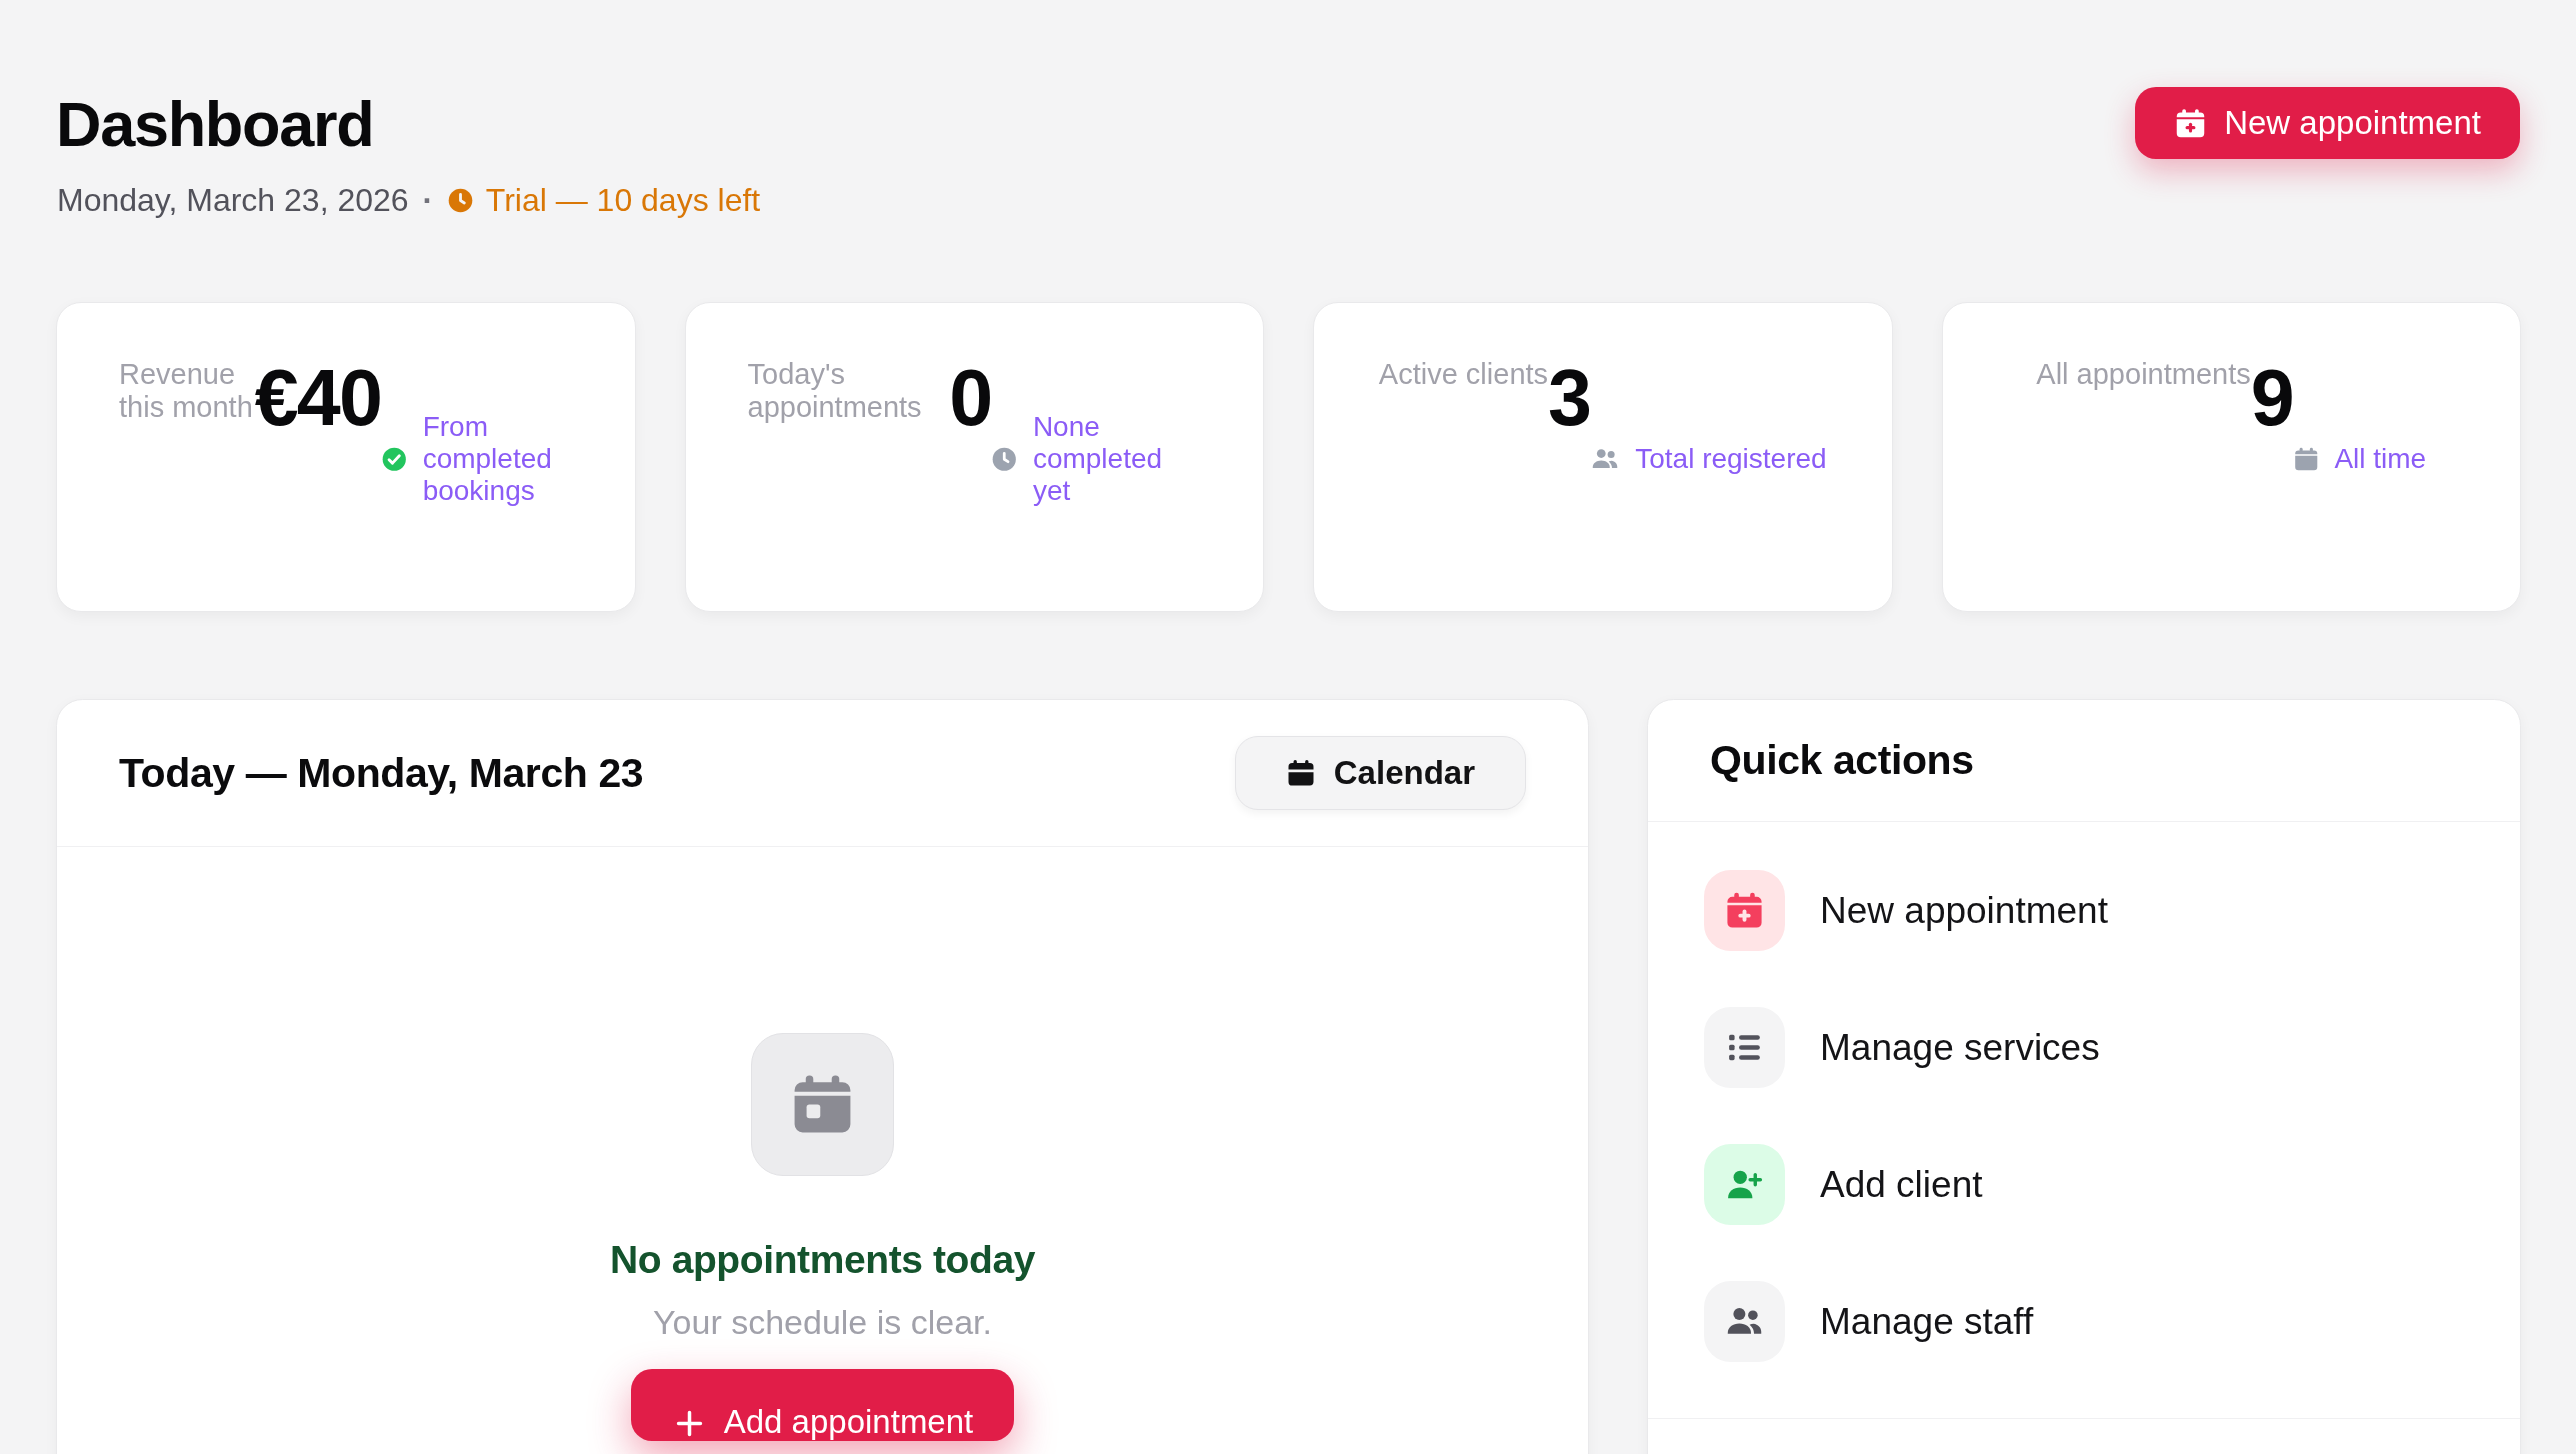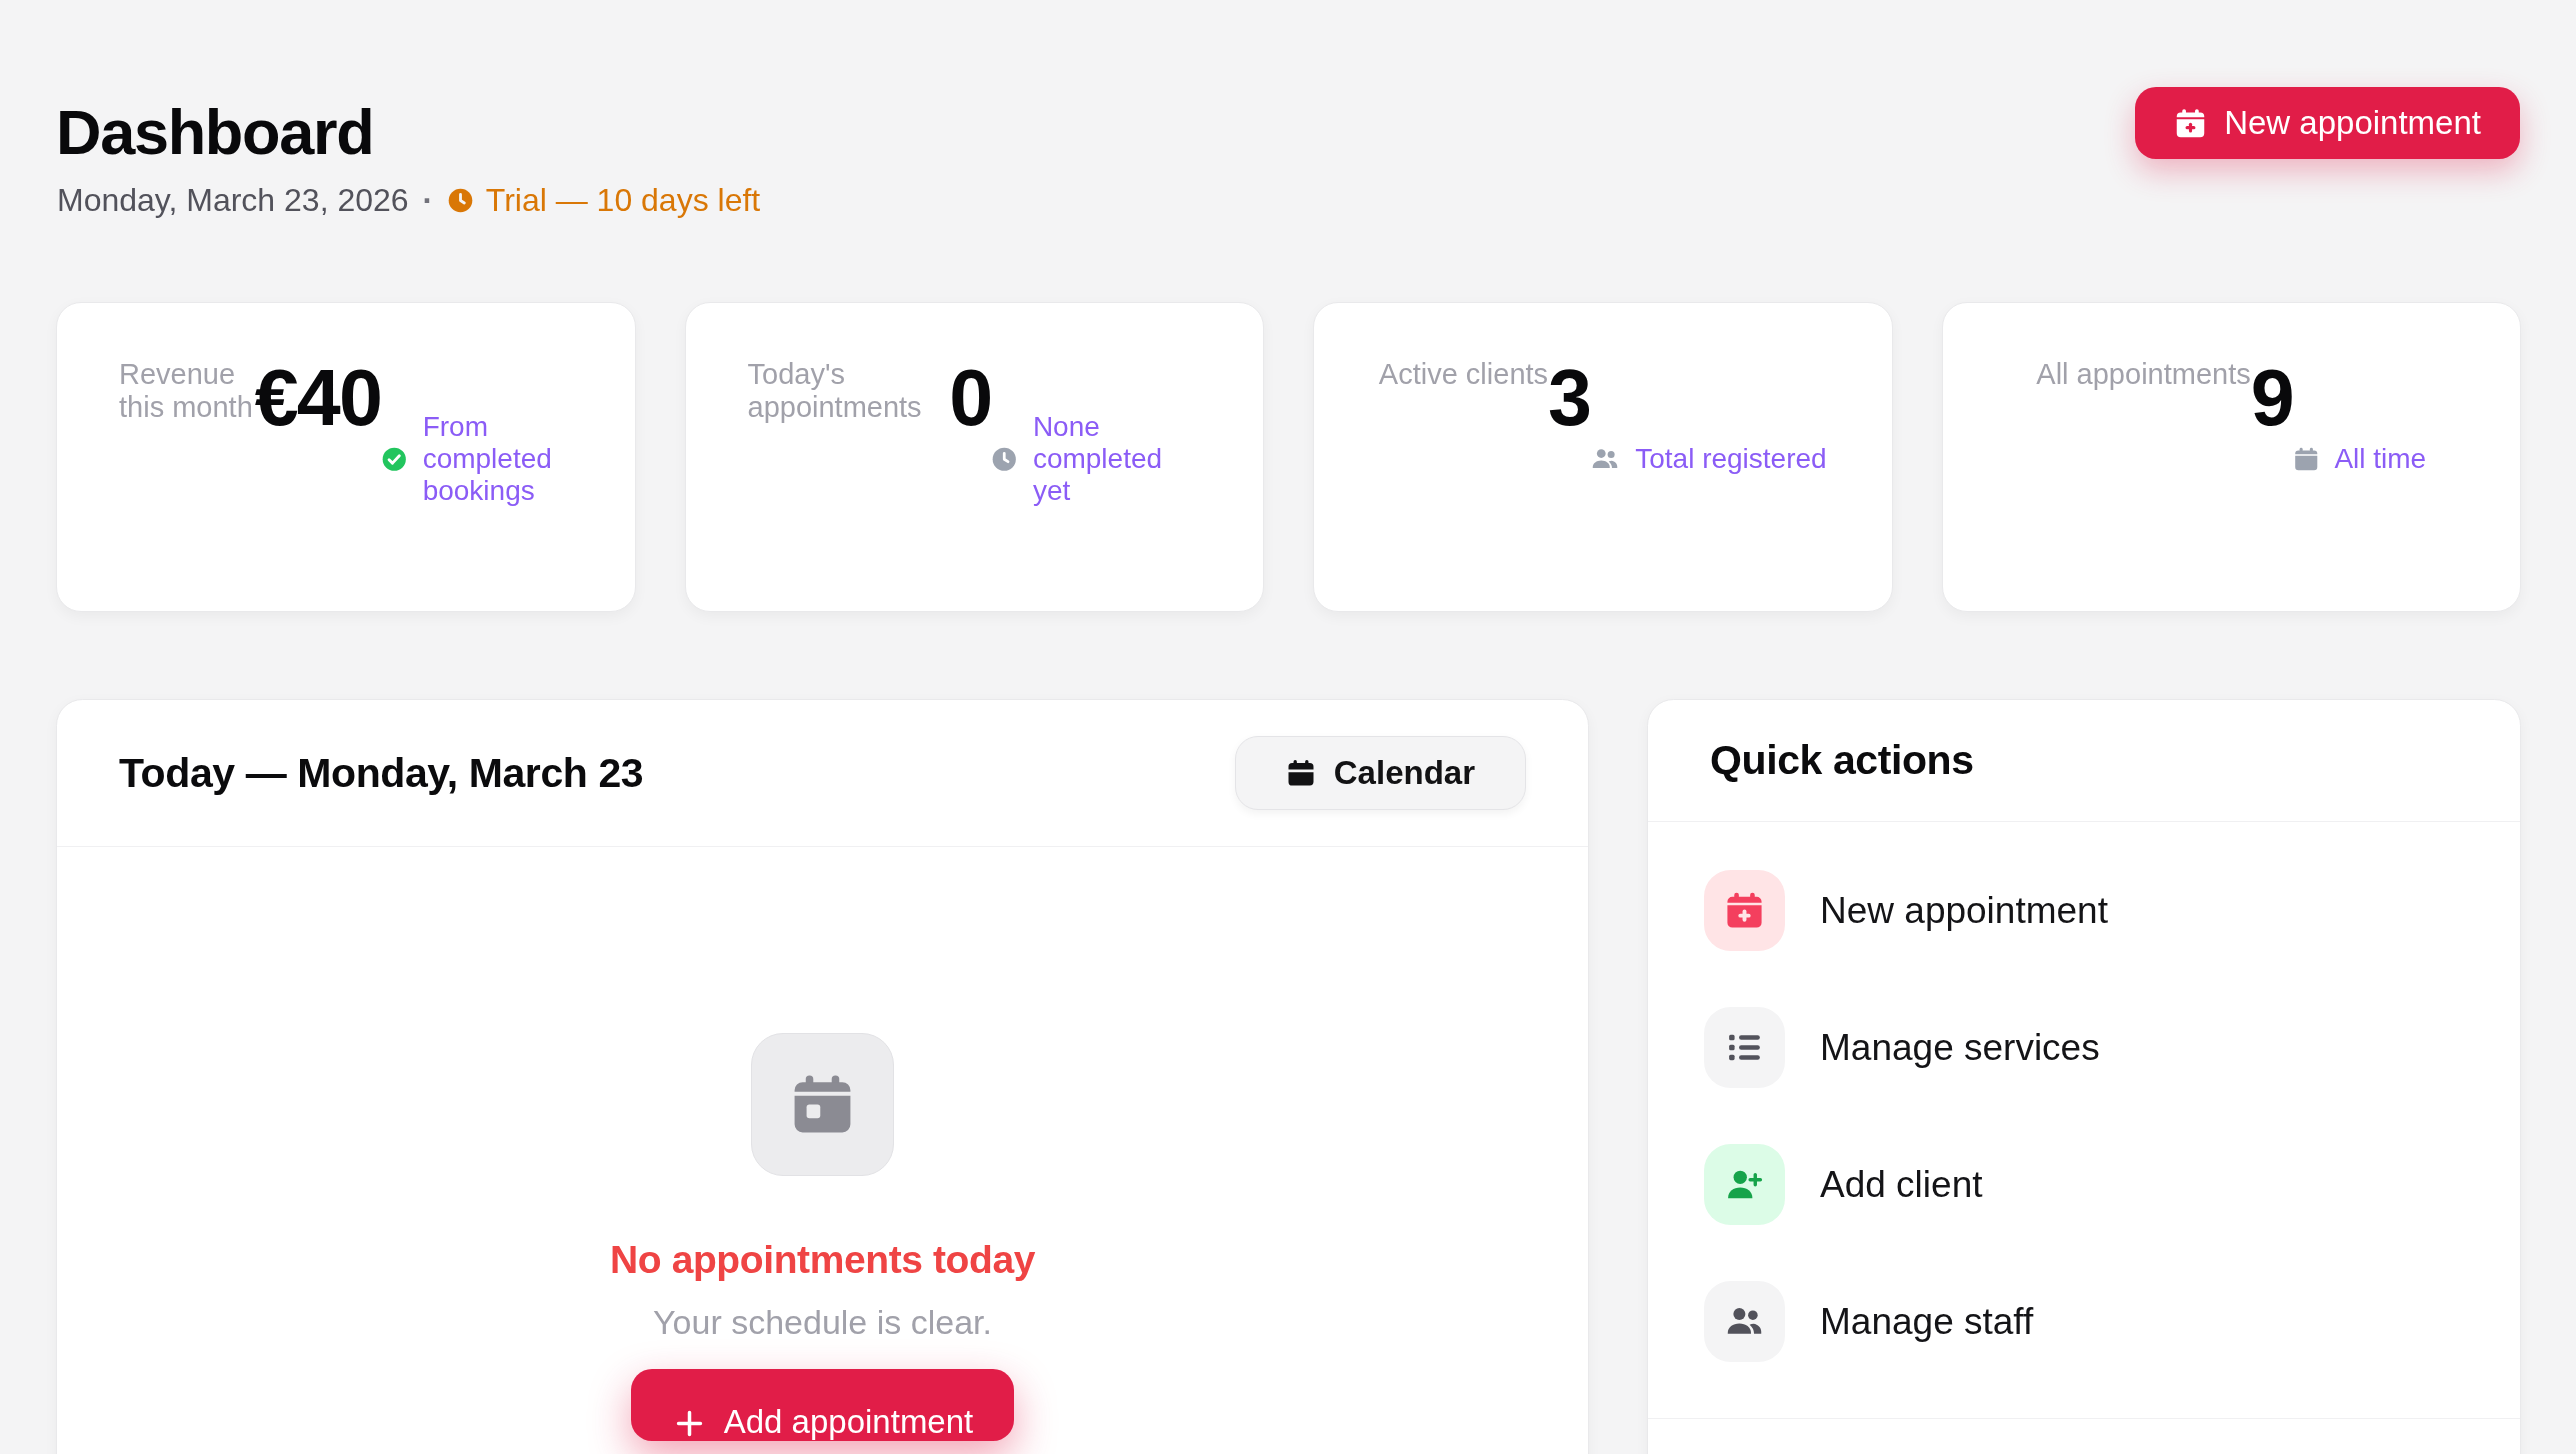--- a/index.html
+++ b/index.html
@@ -1,20 +1,20 @@
 <!DOCTYPE html>
 <html style="font-size:14px"><head>
 <meta charset="utf-8">
 <style>
   html,body{margin:0;padding:0;}
   body{font-family:"Liberation Sans",sans-serif;-webkit-font-smoothing:antialiased;}
   #app{position:relative;width:2576px;height:1454px;background:#f4f4f5;overflow:hidden;color:#0b0b0d;}
 
   
-  .page-title{position:absolute;left:56px;top:88px;font-size:63px;font-weight:700;letter-spacing:-1.3px;color:#09090b;margin-top:8px;}
+  .page-title{position:absolute;left:56px;top:88px;font-size:63px;font-weight:700;letter-spacing:-1.3px;color:#09090b;}
   .subtitle{position:absolute;left:57px;top:182px;display:flex;align-items:center;gap:14px;font-size:32px;color:#52525b;}
   .subtitle .dot{color:#71717a;font-weight:700;}
   .trial{display:flex;align-items:center;gap:11.5px;color:#d97706;font-weight:500;}
 
   .btn-primary{display:flex;align-items:center;gap:17px;background:#e11d48;color:#fff;border:none;
     border-radius:21px;font-family:inherit;font-size:33px;font-weight:500;cursor:pointer;
     box-shadow:0 12.3px 30px rgba(225,29,72,.30);}
   .btn-new{position:absolute;right:56px;top:87px;height:72px;padding:0 39px;}
 
   
@@ -33,21 +33,21 @@
 
   .panel-left .panel-header{height:146px;padding:0 62px;display:flex;align-items:center;justify-content:space-between;border-bottom:1.8px solid #f0f0f2;}
   .panel-title{font-size:41px;font-weight:700;letter-spacing:-0.4px;color:#0b0b0d;}
   .btn-calendar{display:flex;align-items:center;gap:17.6px;height:74px;padding:0 50px;background:#f4f4f5;
     border:1.8px solid #e4e4e7;border-radius:23px;font-family:inherit;font-size:33px;font-weight:600;color:#121214;
     cursor:pointer;box-shadow:0 3.5px 8.8px rgba(0,0,0,.05);}
 
   .empty{display:flex;flex-direction:column;align-items:center;padding-top:186px;}
   .empty-tile{width:143px;height:143px;box-sizing:border-box;background:#ececee;border:1.8px solid #e2e2e5;border-radius:32px;
     display:flex;align-items:center;justify-content:center;}
-  .empty-title{margin-top:62px;font-size:39px;font-weight:700;letter-spacing:-0.4px;color:#ef4444;}
+  .empty-title{margin-top:62px;font-size:39px;font-weight:700;letter-spacing:-0.4px;color:#14532d;}
   .empty-sub{margin-top:21px;font-size:34px;color:#a1a1aa;}
   .btn-add{margin-top:26.5px;height:72px;padding:0 41px;box-shadow:0 16px 41px rgba(225,29,72,.40);align-items:flex-end;}
 
   .panel-right .panel-header{height:121px;padding:0 62px;display:flex;align-items:center;border-bottom:1.8px solid #f0f0f2;}
   .qa-list{padding:48px 56px 0;}
   .qa-item{display:flex;align-items:center;gap:35px;margin-bottom:56px;cursor:pointer;}
   .qa-tile{width:81px;height:81px;border-radius:26.5px;display:flex;align-items:center;justify-content:center;flex:none;}
   .qa-label{font-size:37px;color:#141417;}
   .qa-divider{margin:42px 0 0;border-top:1.8px solid #f0f0f2;}
 

